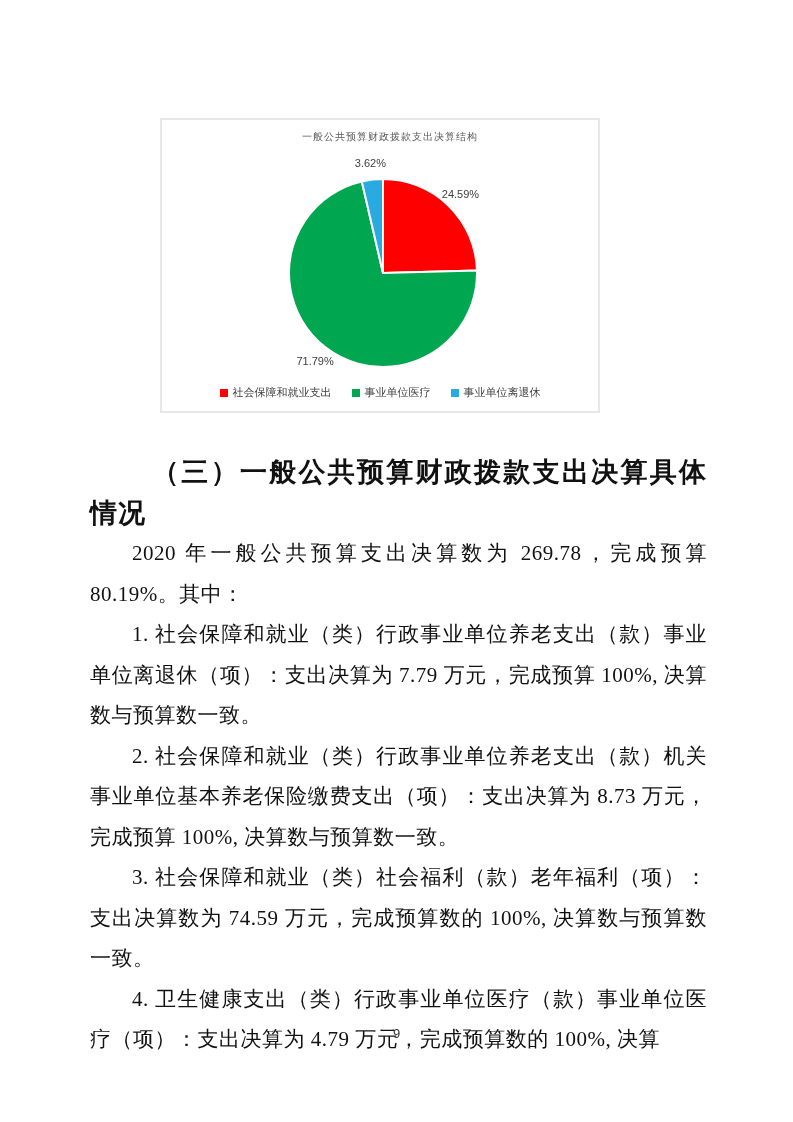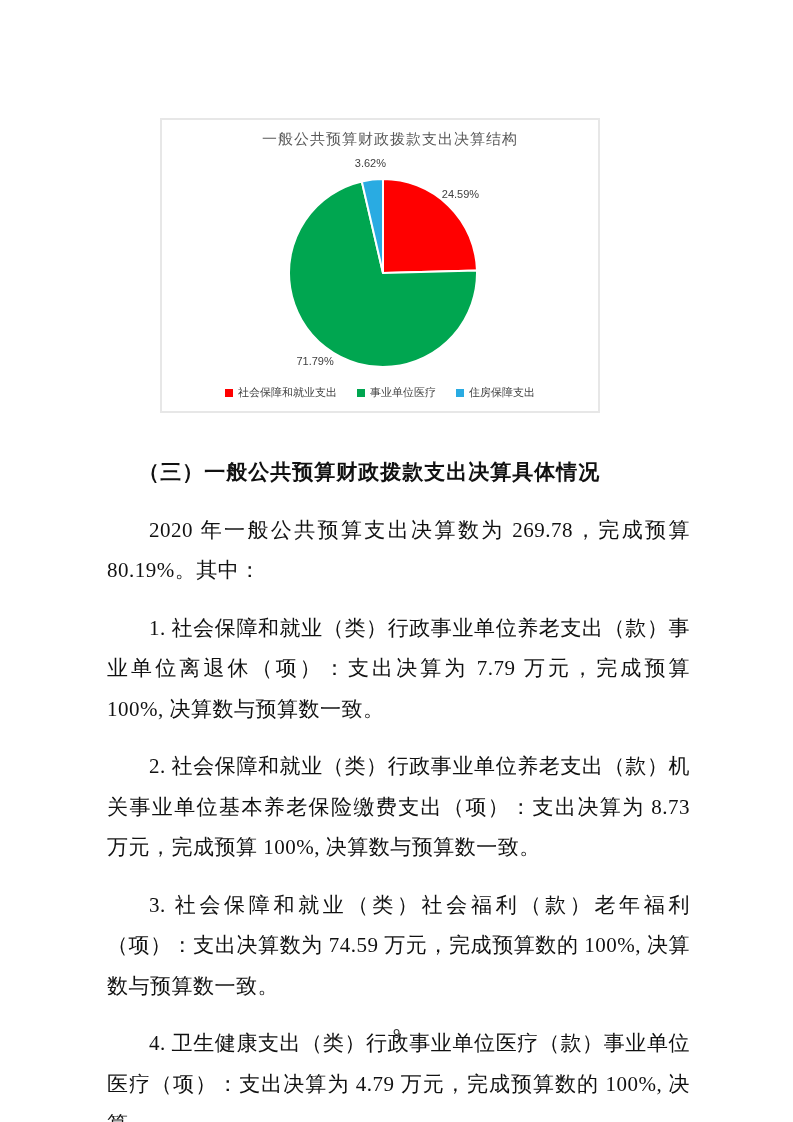--- a/index.html
+++ b/index.html
@@ -15,21 +15,21 @@
     position:absolute;left:160px;top:118px;
     width:440px;height:295px;
     border:2px solid #e7e7e7;
     box-sizing:border-box;
     background:#ffffff;
   }
   .chart-title{
     position:absolute;top:10px;left:0;right:0;
     text-align:center;
     font-family:"Liberation Sans","DejaVu Sans",sans-serif;
-    font-size:15px;letter-spacing:1px;
+    font-size:10px;letter-spacing:1px;
     color:#595959;
     margin-left:20px;
   }
   .pie-svg{position:absolute;left:0;top:0;}
   .pie-svg text{
     font-family:"Liberation Sans","DejaVu Sans",sans-serif;
     font-size:11px;fill:#404040;
   }
   .legend{
     position:absolute;left:0;right:0;bottom:11px;
@@ -40,24 +40,24 @@
   .legend-item{display:flex;align-items:center;gap:5px;}
   .legend-swatch{width:8px;height:8px;display:inline-block;}
   
   .doc{
     position:absolute;left:90px;top:452px;width:617px;
     font-size:21px;line-height:40.5px;color:#111;
     text-align:justify;text-justify:inter-character;
     letter-spacing:0.5px;
   }
   .doc h2{
-    font-size:21px;line-height:40.5px;margin:0;
+    font-size:27px;line-height:40.5px;margin:0;
     font-weight:bold;text-indent:2.3em;letter-spacing:1px;
   }
-  .doc p{margin:17px;text-indent:2em;}
+  .doc p{margin:0;text-indent:2em;}
   .page-number{
     position:absolute;left:0;right:0;top:1026px;
     text-align:center;font-size:13px;color:#333;
     font-family:"Liberation Sans","DejaVu Sans",sans-serif;
   }
 </style>
 </head>
 <body>
 
 <div class="page">
@@ -76,21 +76,21 @@
         <span class="legend-item">
           <span class="legend-swatch" style="background: rgb(255, 0, 0);"></span>
           <span>社会保障和就业支出</span>
         </span>
         <span class="legend-item">
           <span class="legend-swatch" style="background: rgb(0, 166, 80);"></span>
           <span>事业单位医疗</span>
         </span>
         <span class="legend-item">
           <span class="legend-swatch" style="background: rgb(41, 171, 226);"></span>
-          <span>住房保障支出</span>
+          <span>事业单位离退休</span>
         </span>
       </div>
   </div>
 
   <div class="doc">
     <h2>（三）一般公共预算财政拨款支出决算具体情况</h2>
     <div id="paras">
         <p>2020 年一般公共预算支出决算数为 269.78，完成预算 80.19%。其中：</p>
         <p>1. 社会保障和就业（类）行政事业单位养老支出（款）事业单位离退休（项）：支出决算为 7.79 万元，完成预算 100%, 决算数与预算数一致。</p>
         <p>2. 社会保障和就业（类）行政事业单位养老支出（款）机关事业单位基本养老保险缴费支出（项）：支出决算为 8.73 万元，完成预算 100%, 决算数与预算数一致。</p>

